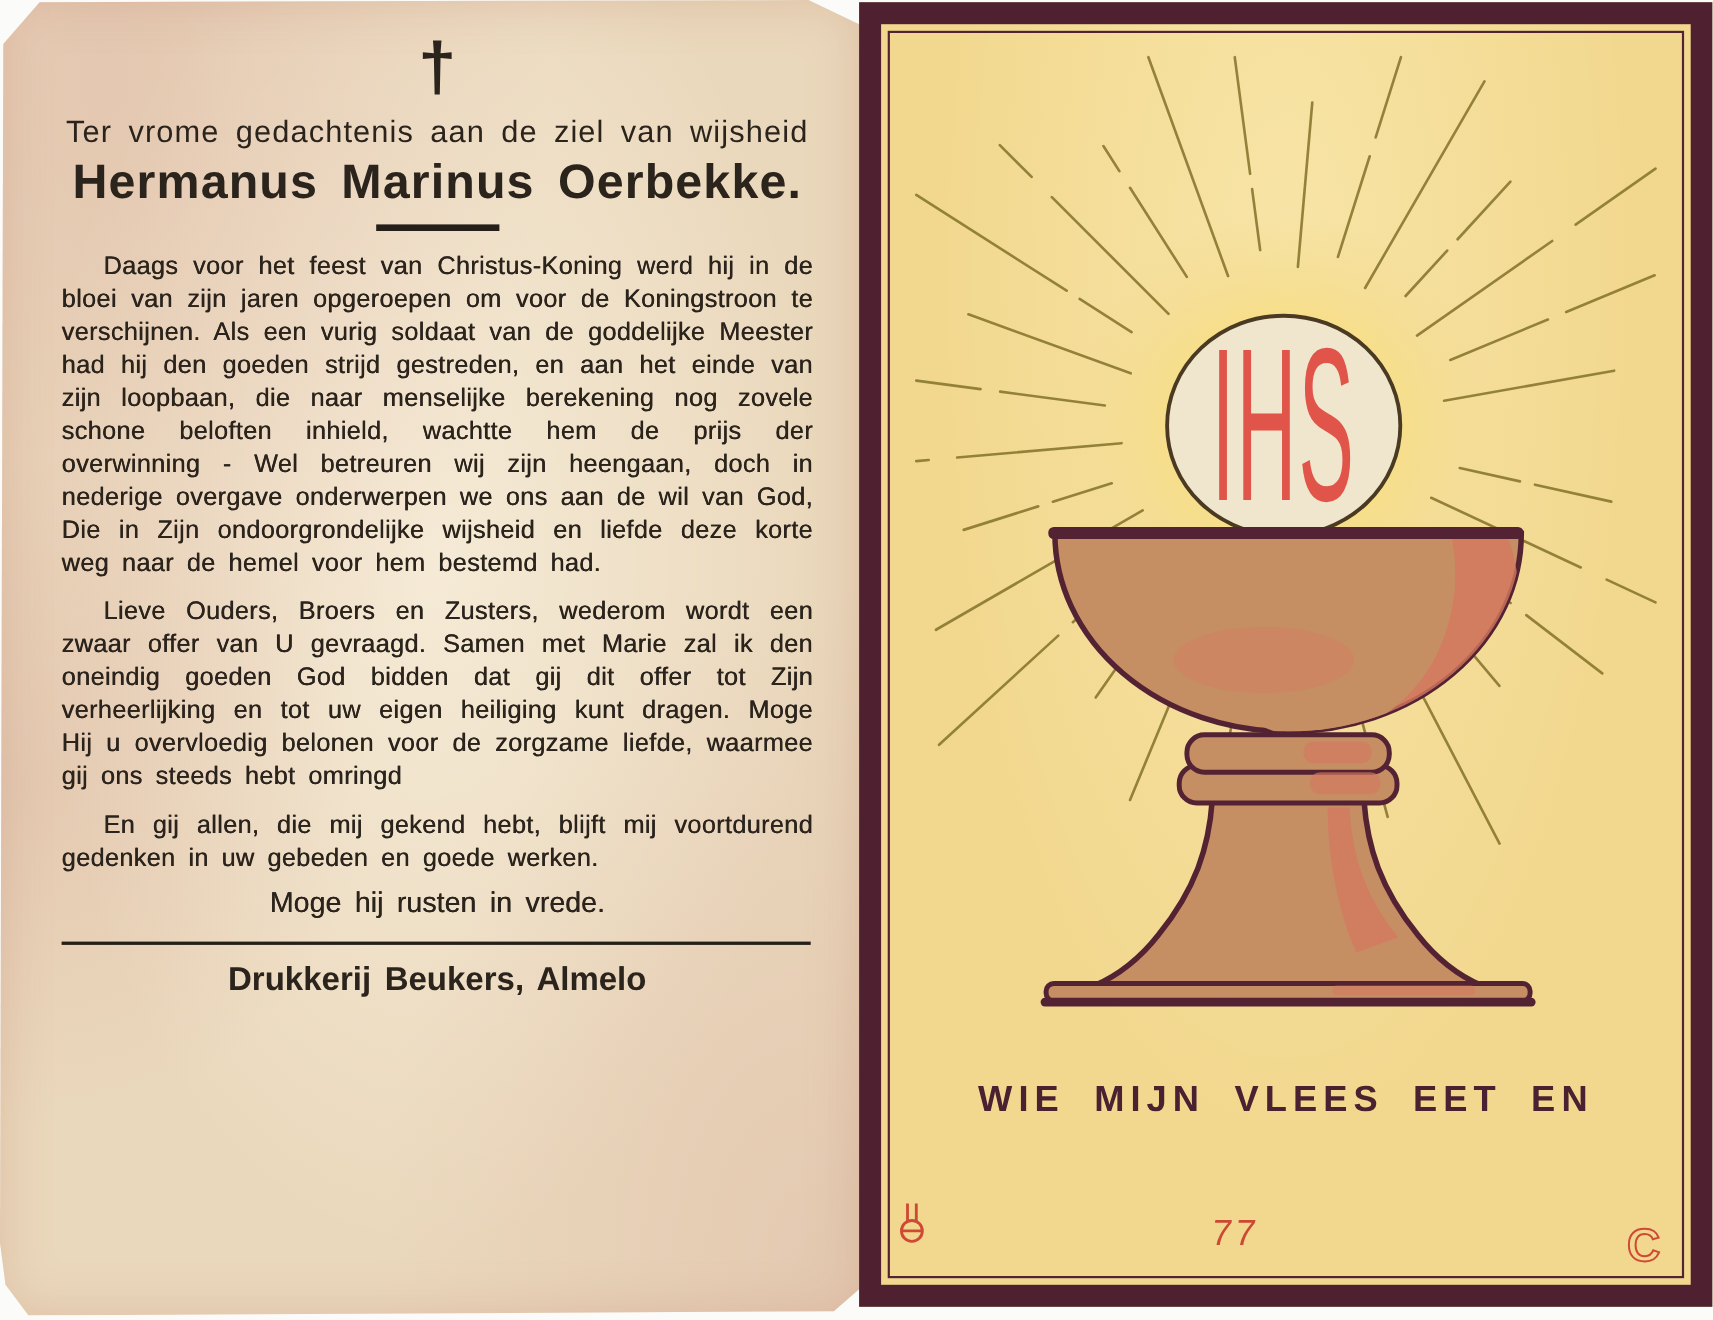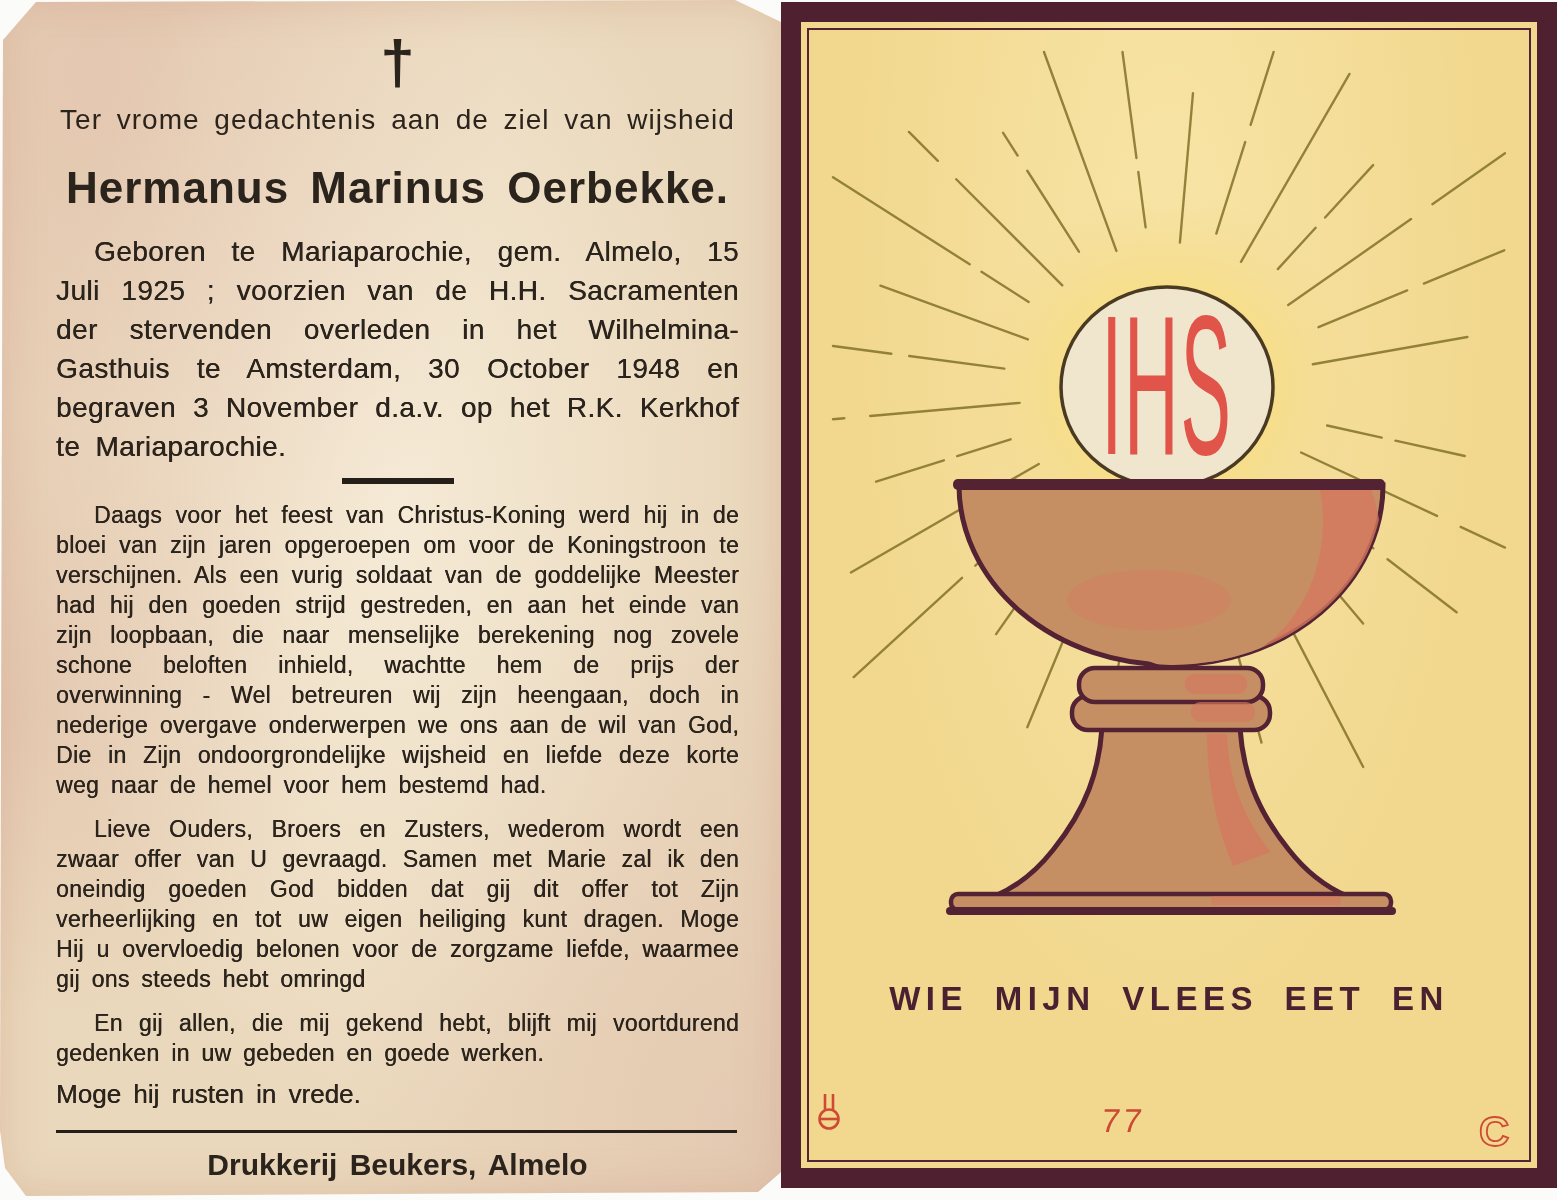--- a/index.html
+++ b/index.html
@@ -15,28 +15,28 @@
       radial-gradient(ellipse at 95% 96%, rgba(205,150,140,.22), transparent 38%),
       radial-gradient(ellipse at 50% 42%, rgba(255,250,236,.55), transparent 65%),
       #ead8bc;
     box-shadow: inset 0 0 46px rgba(186,118,98,.28);
     clip-path: polygon(36px 2px, 735px 0px, 781px 22px, 781px 1172px, 758px 1192px, 26px 1196px, 5px 1168px, 0px 1130px, 3px 40px);
     color:#2b241d;
   }
   .lc-content{padding:30px 42px 0 56px;}
   .lc-cross{font-size:62px;line-height:64px;text-align:center;font-weight:700;}
   .lc-header{font-size:28px;line-height:36px;text-align:center;letter-spacing:1px;word-spacing:6px;margin-top:8px;}
-  .lc-name{font-size:44px;line-height:52px;text-align:center;font-weight:700;letter-spacing:1px;word-spacing:8px;margin-top:24px;}
+  .lc-name{font-size:44px;line-height:52px;text-align:center;font-weight:700;letter-spacing:1px;word-spacing:8px;margin-top:2px;}
   .lc-par{ text-align:justify;text-indent:38px;margin:0;text-shadow:.35px 0 0 currentColor;}
   .lc-par.bio{font-size:28px;line-height:39px;word-spacing:7px;letter-spacing:.4px;margin-top:18px;}
   .lc-par.small{font-size:23px;line-height:30px;word-spacing:5px;letter-spacing:.3px;}
   .lc-divider{width:112px;height:6px;background:#241f19;margin:12px auto 16px auto;}
   .lc-par.p3{margin-top:14px;}
   .lc-par.p4{margin-top:14px;}
-  .lc-closing{font-size:26px;line-height:32px;margin-top:10px;word-spacing:5px;text-shadow:.35px 0 0 currentColor;}
+  .lc-closing{font-size:26px;line-height:32px;text-align:center;margin-top:10px;word-spacing:5px;text-shadow:.35px 0 0 currentColor;}
   .lc-rule{height:3px;background:#241f19;margin:20px 2px 0 0;}
   .lc-printer{font-size:30px;line-height:38px;text-align:center;margin-top:13px;font-weight:700;word-spacing:4px;}
 
   
   .right-card{
     position:absolute;left:781px;top:2px;width:776px;height:1186px;
     background:
       radial-gradient(ellipse at 50% 20%, rgba(255,244,196,.45), transparent 60%),
       #f2d88f;
     border:20px solid #4e2030;
@@ -59,21 +59,20 @@
 </head>
 <body>
 
 <div class="scene">
 
   <div class="left-card">
     <div class="lc-content">
       <div class="lc-cross">†</div>
       <div class="lc-header">Ter vrome gedachtenis aan de ziel van wijsheid</div>
       <div class="lc-name">Hermanus Marinus Oerbekke.</div>
-      <p class="lc-par bio">Geboren te Mariaparochie, gem. Almelo, 15 Juli 1925 ; voorzien van de H.H. Sacramenten der stervenden overleden in het Wilhelmina-Gasthuis te Amsterdam, 30 October 1948 en begraven 3 November d.a.v. op het R.K. Kerkhof te Mariaparochie.</p>
       <div class="lc-divider"></div>
       <p class="lc-par small">Daags voor het feest van Christus-Koning werd hij in de bloei van zijn jaren opgeroepen om voor de Koningstroon te verschijnen. Als een vurig soldaat van de goddelijke Meester had hij den goeden strijd gestreden, en aan het einde van zijn loopbaan, die naar menselijke berekening nog zovele schone beloften inhield, wachtte hem de prijs der overwinning - Wel betreuren wij zijn heengaan, doch in nederige overgave onderwerpen we ons aan de wil van God, Die in Zijn ondoorgrondelijke wijsheid en liefde deze korte weg naar de hemel voor hem bestemd had.</p>
       <p class="lc-par small p3">Lieve Ouders, Broers en Zusters, wederom wordt een zwaar offer van U gevraagd. Samen met Marie zal ik den oneindig goeden God bidden dat gij dit offer tot Zijn verheerlijking en tot uw eigen heiliging kunt dragen. Moge Hij u overvloedig belonen voor de zorgzame liefde, waarmee gij ons steeds hebt omringd</p>
       <p class="lc-par small p4">En gij allen, die mij gekend hebt, blijft mij voortdurend gedenken in uw gebeden en goede werken.</p>
       <div class="lc-closing">Moge hij rusten in vrede.</div>
       <div class="lc-rule"></div>
       <div class="lc-printer">Drukkerij Beukers, Almelo</div>
     </div>
   </div>
 

